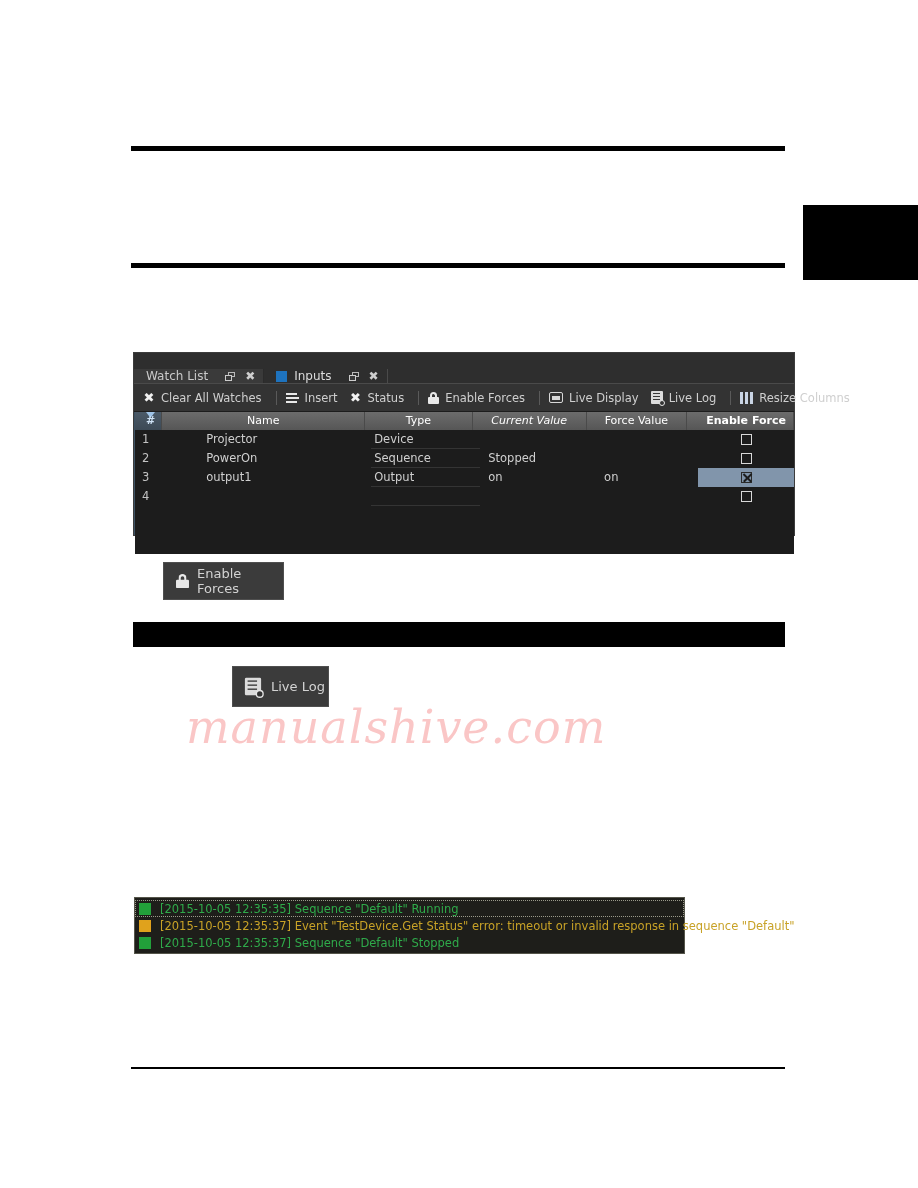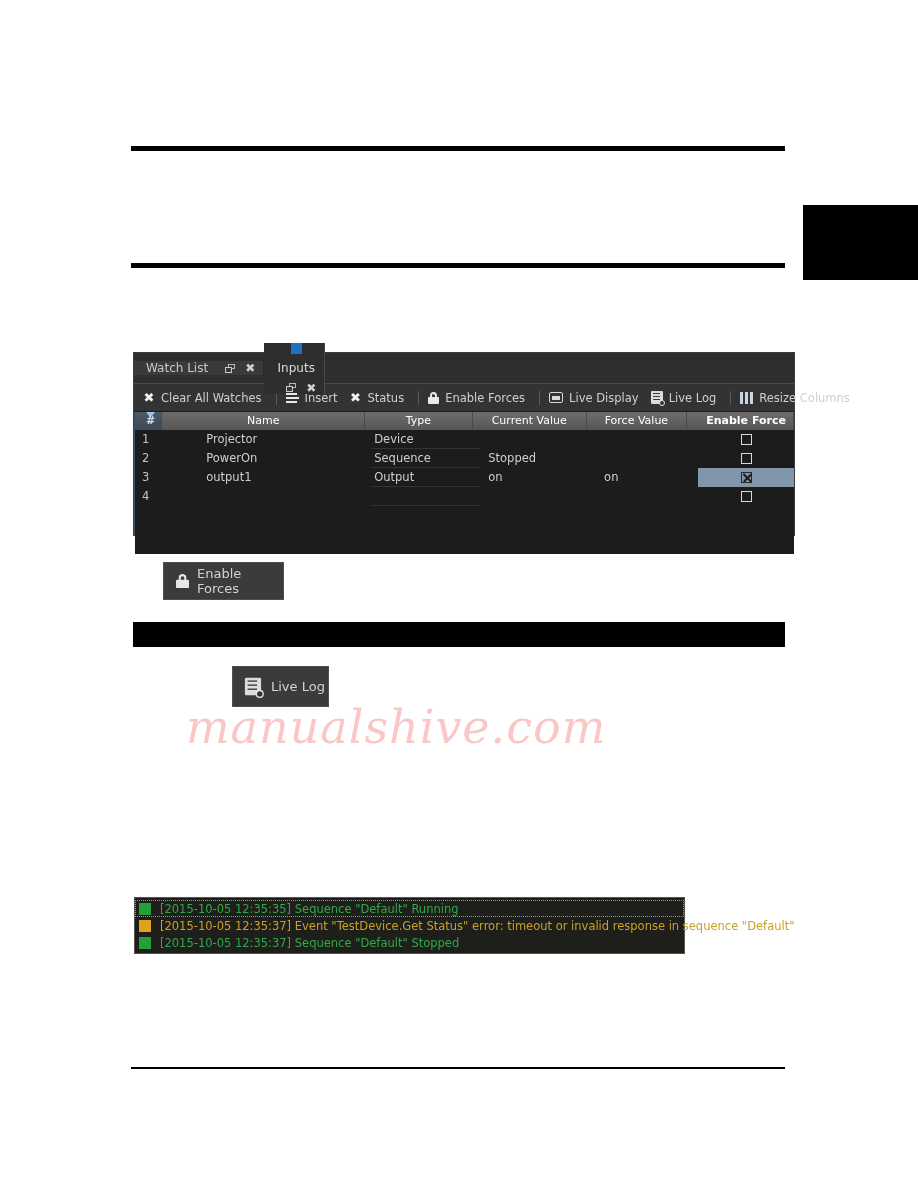--- a/index.html
+++ b/index.html
@@ -74,42 +74,41 @@
     z-index: 2;
     color: #d6d6d6;
   }
 
   
   .tabstrip {
     position: relative;
     height: 30px;
     background: #2e2e2e;
     display: flex;
-    align-items: center;
+    align-items: flex-end;
     border-bottom: 1px solid #4a4a4a;
   }
   .tab {
     display: flex;
     align-items: center;
     gap: 7px;
     padding: 0 8px 0 12px;
     font-size: 12px;
     color: #c9c9c9;
     cursor: default;
     position: relative;
   }
   .tab.inactive {
     background: #3a3a3a;
     border-right: 1px solid #2b2b2b;
   }
   .tab.active {
     background: #2e2e2e;
     border-right: 1px solid #4a4a4a;
     color: #dcdcdc;
-    flex-direction: column;
   }
   .tab-blue-square {
     width: 11px;
     height: 11px;
     background: #1e73be;
     display: inline-block;
     flex: none;
   }
   .tab-label { white-space: nowrap; }
   .tab-icons {
@@ -300,21 +299,21 @@
     white-space: nowrap;
     overflow: hidden;
     box-sizing: border-box;
     border-right: 1px solid #4a4a4a;
     line-height: 18px;
     height: 18px;
   }
   .col-num   { width: 30px;  position: relative; background: linear-gradient(#4b5a68,#3d4a56); }
   .col-name  { width: 222px; }
   .col-type  { width: 118px; }
-  .col-cur   { width: 125px; }
+  .col-cur   { width: 125px; font-style: italic; }
   .col-force { width: 110px; }
   .col-en    { width: 104px; font-weight: bold; border-right: none; margin-left: 12px; }
 
   .sort-mark {
     position: absolute;
     left: 10px; top: 1px;
     width: 11px; height: 16px;
     color: #cfe2f5;
     font-size: 11px;
     line-height: 16px;

